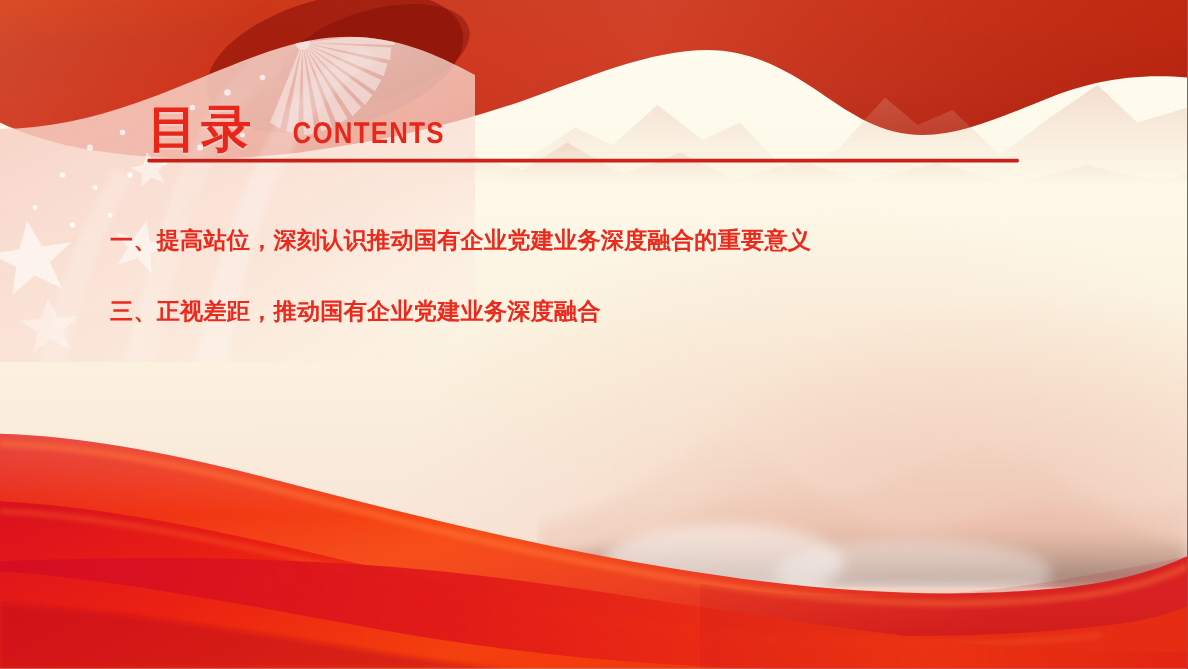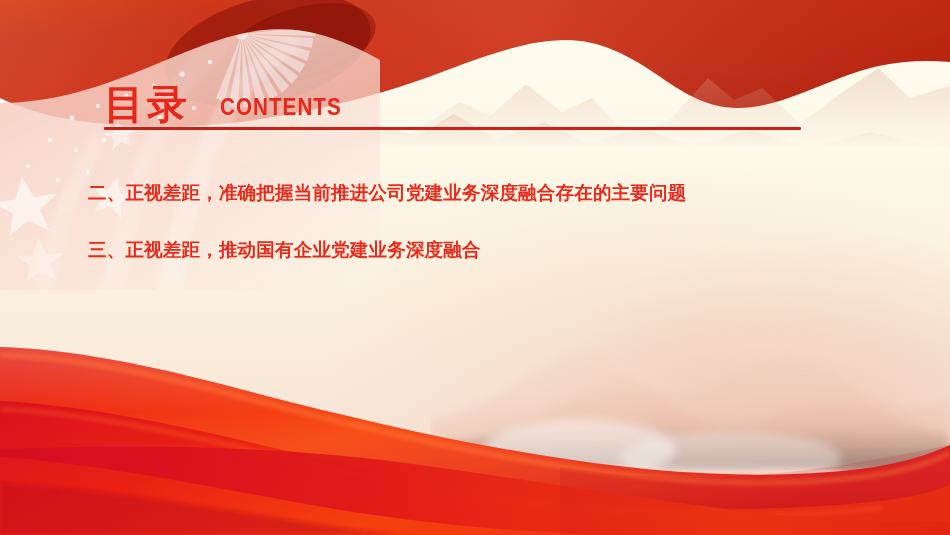--- a/index.html
+++ b/index.html
@@ -68,21 +68,21 @@
   .bottom-ribbon {
     position: absolute;
     left: 0; bottom: 0;
     width: 950px; height: 230px;
     pointer-events: none;
   }
 
   
   .header {
     position: absolute;
-    left: 104px;
+    left: 118px;
     top: 68px;
     width: 700px;
     height: 66px;
   }
   .header-row {
     display: flex;
     align-items: flex-end;
     gap: 30px;
     height: 56px;
   }
@@ -388,17 +388,17 @@
 
   <div class="header">
     <div class="header-row">
       <h1 class="title-cn">目录</h1>
       <h2 class="title-en">CONTENTS</h2>
     </div>
     <div class="title-rule"></div>
   </div>
 
   <div class="toc">
-    <div class="toc-item">二、正视差距，准确把握当前推进公司党建业务深度融合存在的主要问题</div>
+    <div class="toc-item">一、提高站位，深刻认识推动国有企业党建业务深度融合的重要意义</div>
     <div class="toc-item">三、正视差距，推动国有企业党建业务深度融合</div>
   </div>
 
 </div>
 
 </body></html>

